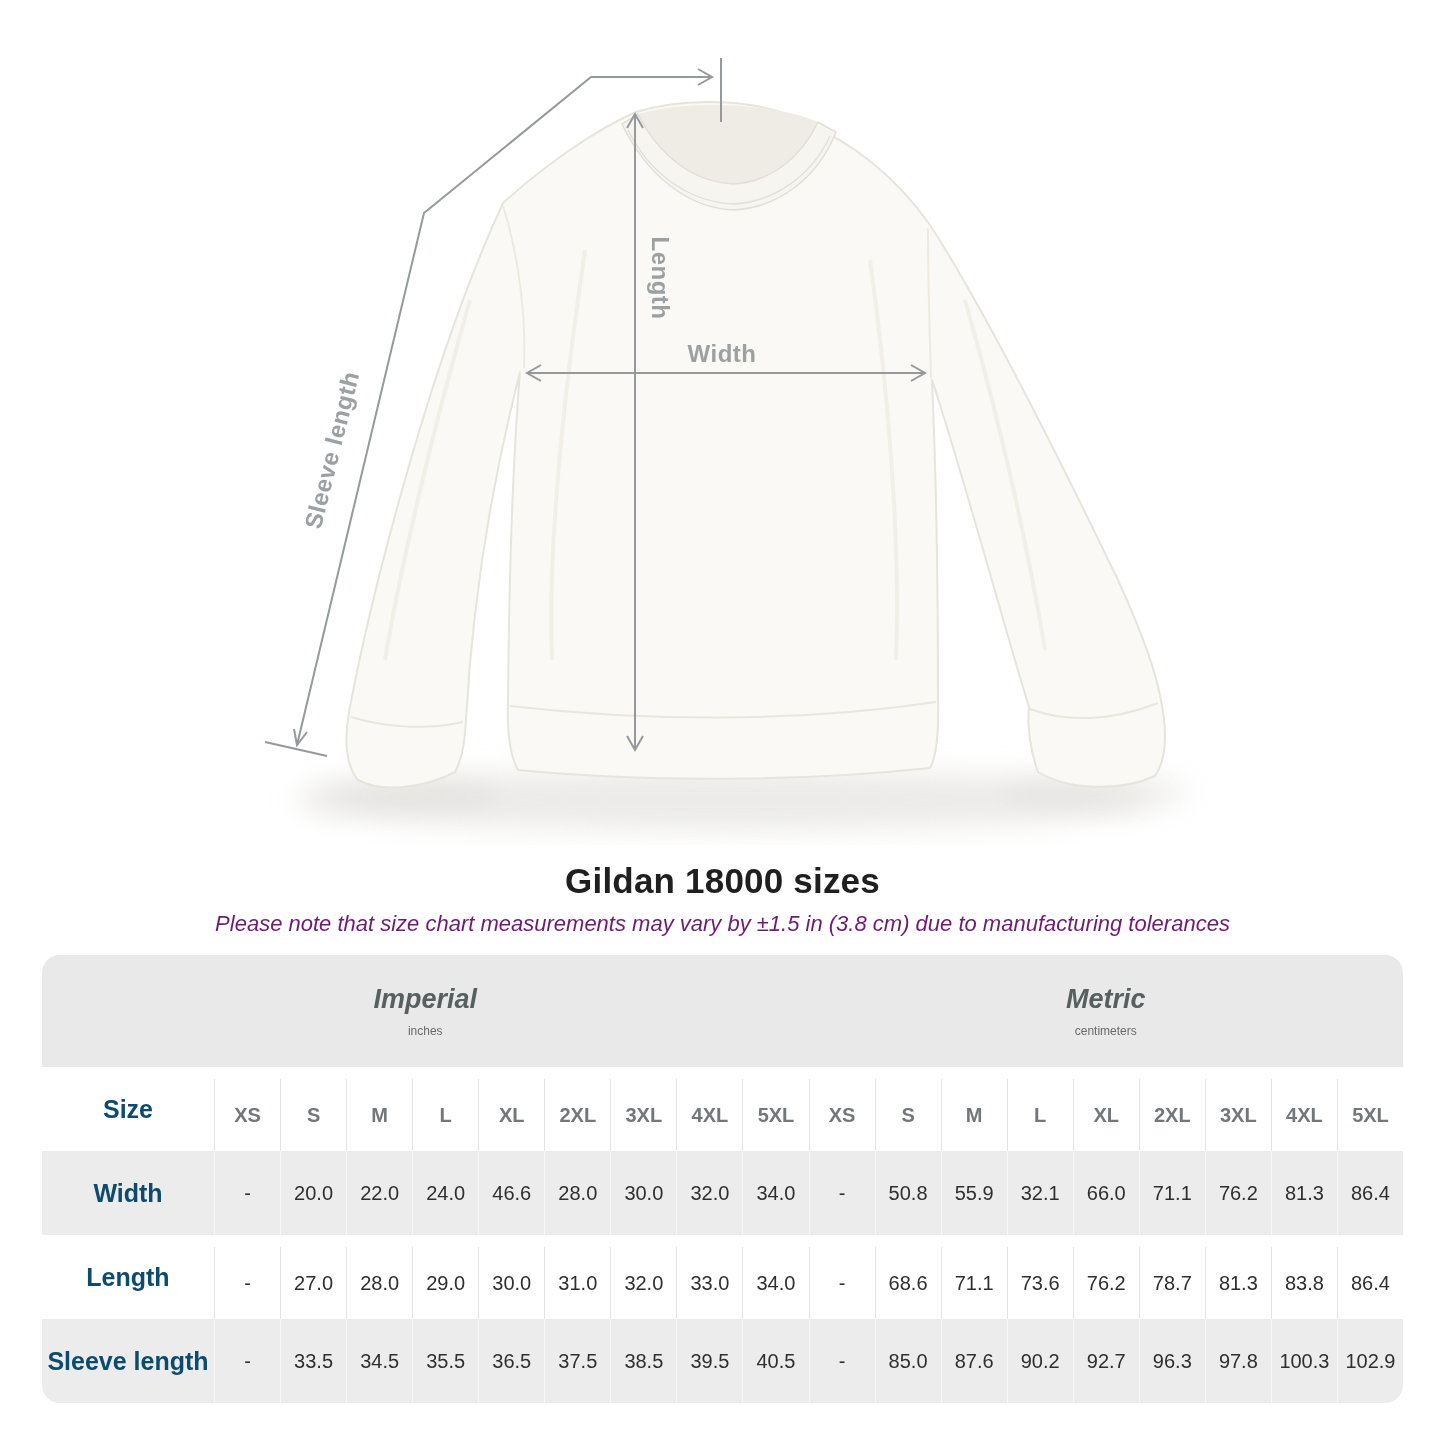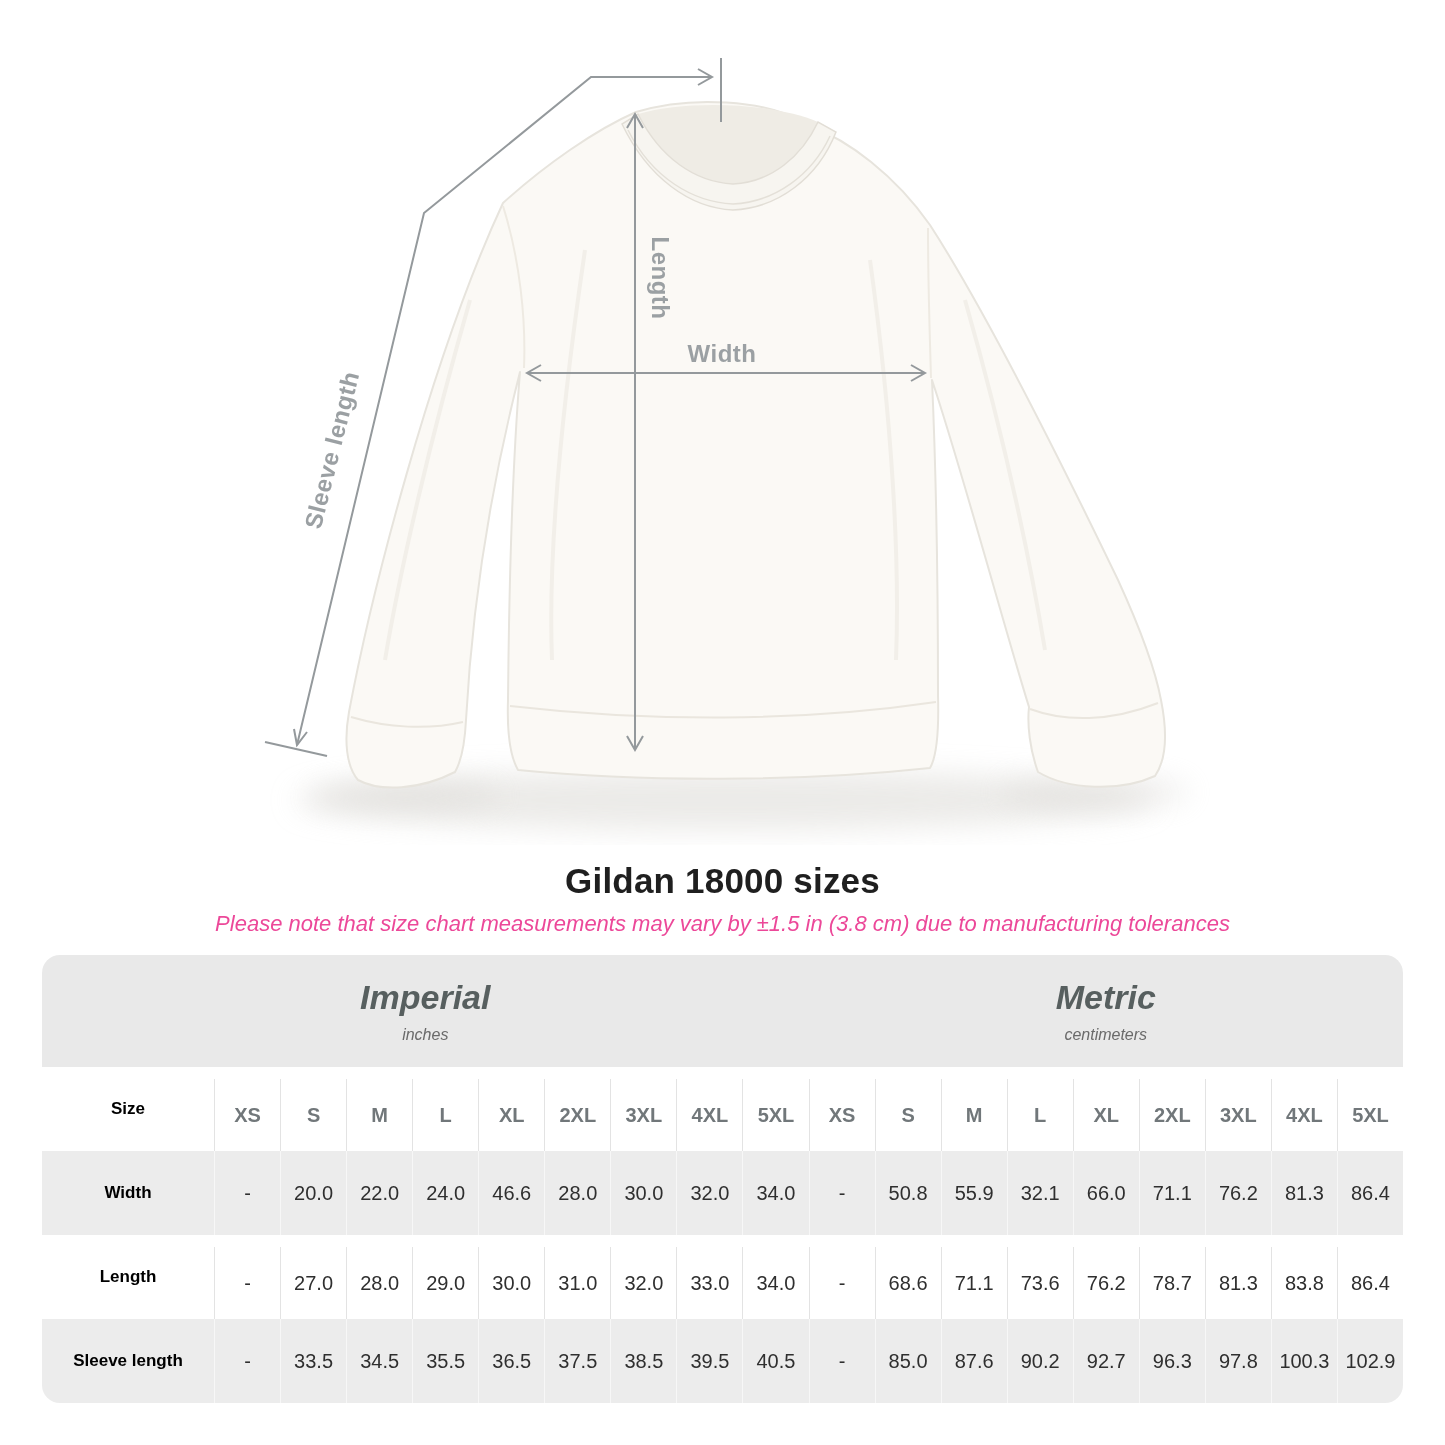--- a/index.html
+++ b/index.html
@@ -6,39 +6,39 @@
   body{
     width:1445px;height:1445px;background:#ffffff;overflow:hidden;
     font-family:"Liberation Sans","DejaVu Sans",sans-serif;
   }
   
   .photo-area{position:relative;width:1445px;height:845px;background:#ffffff;}
   .photo-area svg{display:block;}
   .anno-label{font-family:"Liberation Sans","DejaVu Sans",sans-serif;font-weight:bold;font-size:24px;fill:#9ba0a3;letter-spacing:.5px;}
   
   .page-title{margin:16px 0 0;text-align:center;font-size:35px;font-weight:bold;color:#1f1f1f;letter-spacing:.2px;}
-  .page-note{margin:10px 40px 12px;text-align:center;font-style:italic;font-size:22px;color:#ec4899;}
+  .page-note{margin:10px 40px 12px;text-align:center;font-style:italic;font-size:22px;color:#701a75;}
   
   .size-grid{
     display:grid;
     grid-template-columns:172px repeat(18,1fr);
     grid-template-rows:112px 84px 84px 84px 84px;
     margin:18px 42px 0;
     border-radius:18px;overflow:hidden;
     background:#ffffff;
   }
   .group-cell{grid-row:1;background:#e9e9e9;display:flex;flex-direction:column;align-items:center;justify-content:center;gap:9px;}
-  .group-name{font-weight:bold;font-style:italic;font-size:34px;color:#575f5f;}
-  .group-unit{font-style:italic;font-size:16px;color:#6a6a6a;}
+  .group-name{font-weight:bold;font-style:italic;font-size:27px;color:#575f5f;}
+  .group-unit{font-size:12px;color:#6a6a6a;}
   .cell{display:flex;align-items:center;justify-content:center;min-width:0;}
   .white{background:#ffffff;}
   .gray{background:#ececec;}
   .v-sep{border-left:1px solid #e3e3e3;margin-top:12px;}
   .v-sep-w{border-left:1px solid #f7f7f7;}
-  .h-label,.r-label{font-weight:bold;font-size:17px;color:#000000;}
+  .h-label,.r-label{font-weight:bold;font-size:25px;color:#0c4a6e;}
   .h-size{font-weight:bold;font-size:20px;color:#71777a;}
   .val{font-size:20px;color:#2f2f2f;}
 </style>
 </head>
 <body>
 
 <div class="photo-area">
   <svg width="1445" height="845" viewBox="0 0 1445 845">
     <defs>
       <filter id="soft" x="-60%" y="-60%" width="220%" height="220%">

